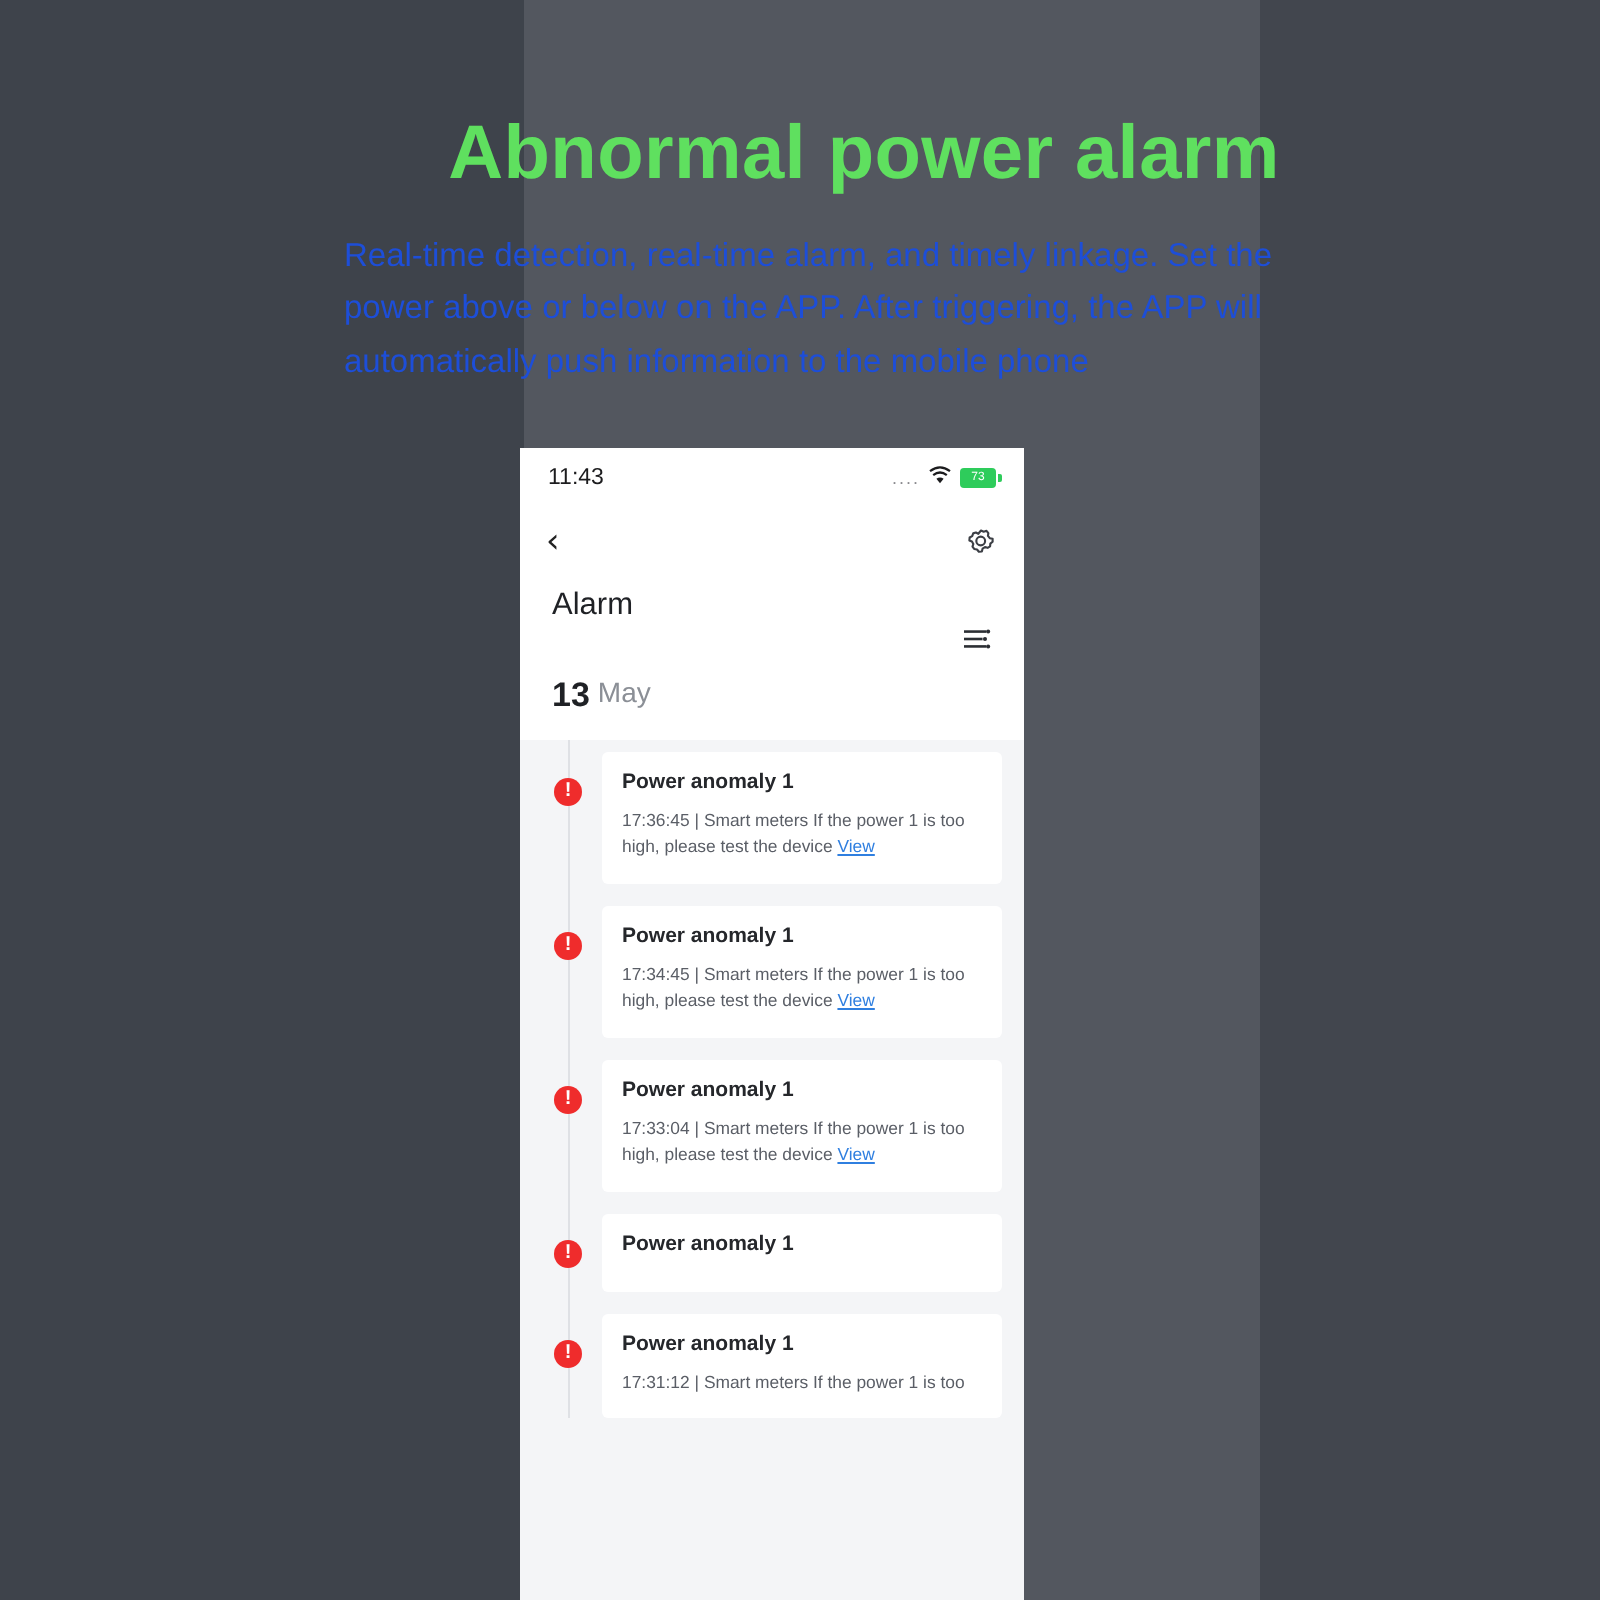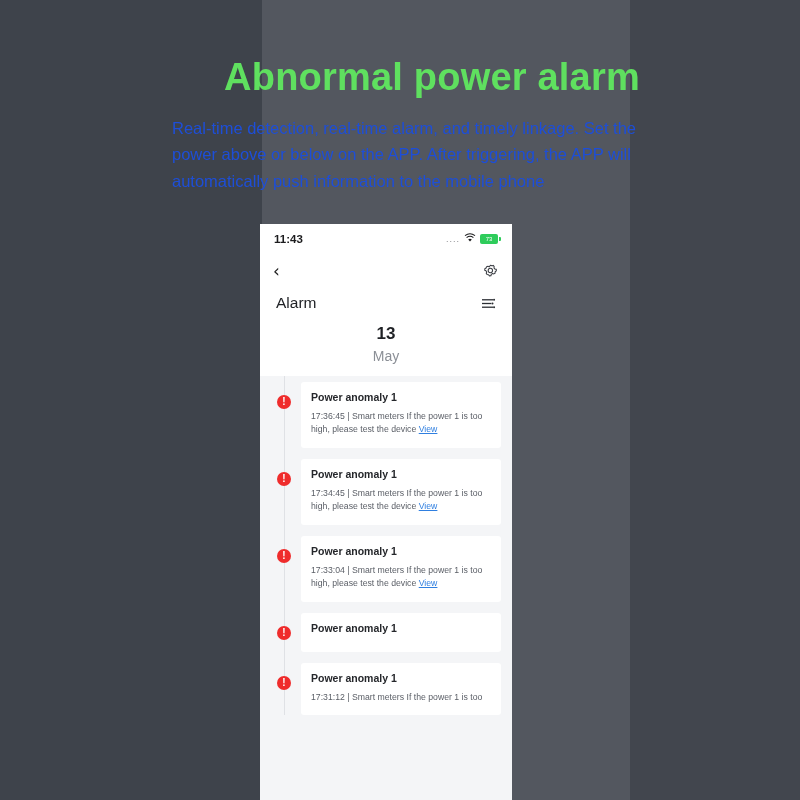--- a/index.html
+++ b/index.html
@@ -89,21 +89,21 @@
   #status-bar {
     height: 30px;
     background: #ffffff;
     display: flex;
     align-items: center;
     padding: 0 14px;
     position: relative;
   }
   #status-time {
     font-size: 11.5px;
-    font-weight: bold;
+    font-weight: normal;
     color: #1c1c1e;
   }
   #status-right {
     margin-left: auto;
     display: flex;
     align-items: center;
     gap: 4px;
   }
   .sig-dots {
     font-size: 9px;
@@ -158,43 +158,42 @@
     height: 18px;
     display: flex;
     align-items: center;
     justify-content: center;
   }
 
   #page-head {
     background: #ffffff;
     padding: 6px 16px 2px 16px;
     display: flex;
-    align-items: center;
+    flex-direction: column;
   }
   #page-title {
     font-size: 15.5px;
     color: #1f2125;
     font-weight: normal;
   }
   #filter-wrap {
     margin-left: auto;
     width: 16px;
     height: 14px;
     display: flex;
     align-items: center;
     justify-content: center;
   }
 
   #date-head {
     background: #ffffff;
     padding: 10px 16px 12px 16px;
     display: flex;
-    align-items: center;
+    align-items: flex-start;
     gap: 4px;
-    flex-direction: column;
   }
   #date-day {
     font-size: 17px;
     font-weight: bold;
     color: #1f2125;
   }
   #date-month {
     font-size: 14px;
     color: #8b8f96;
   }

